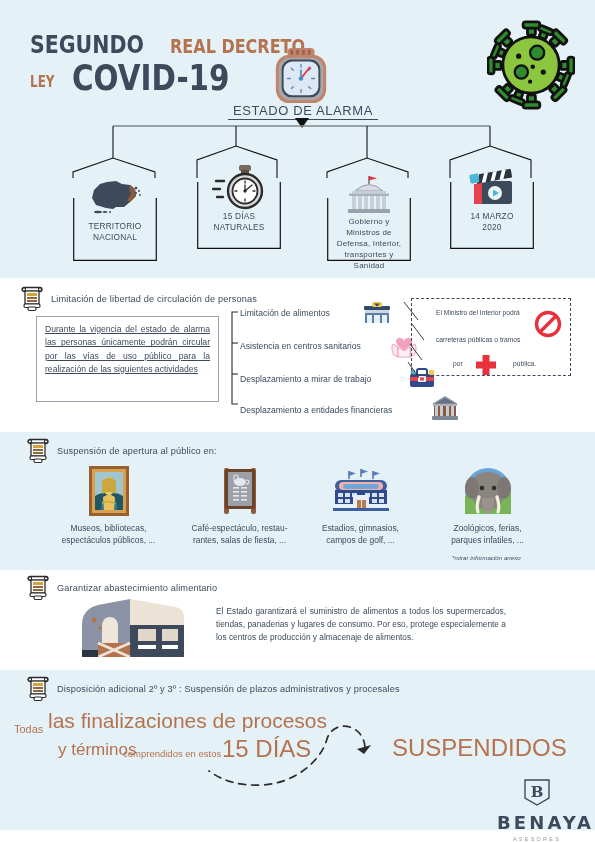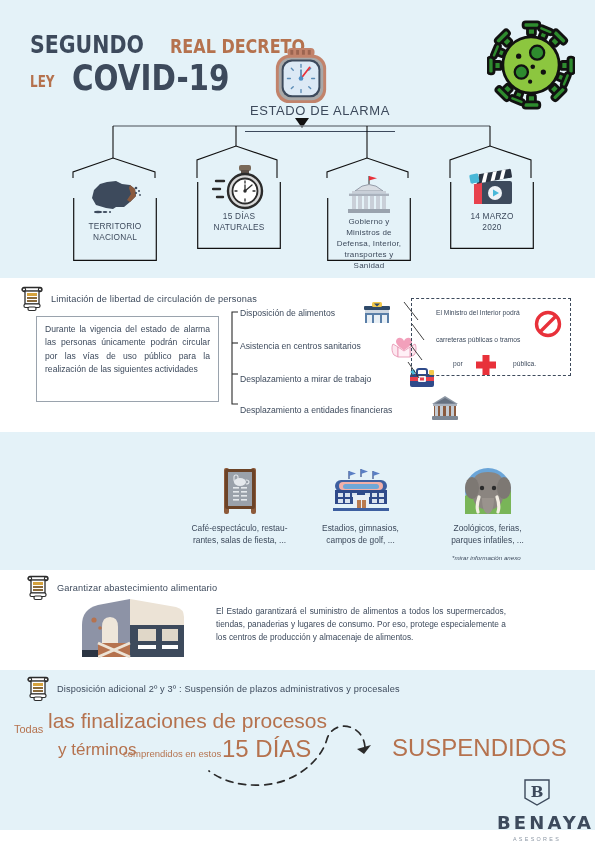--- a/index.html
+++ b/index.html
@@ -40,21 +40,21 @@
     position:absolute; left:72px; top:58px;
     font-family:"DejaVu Sans", sans-serif;
     font-weight:bold; font-size:35px; color:#3d4a5c;
     transform:scaleX(.84); transform-origin:left center;
   }
   #virus { position:absolute; left:487px; top:20px; width:88px; height:90px; }
   #clock-icon { position:absolute; left:272px; top:46px; width:58px; height:62px; }
   .estado {
     position:absolute; left:228px; top:103px; width:150px;
     text-align:center; font-size:13px; letter-spacing:.6px;
-    color:#3d4a5c; border-bottom:1.4px solid #3d4a5c; padding-bottom:13px;margin-left:17px;
+    color:#3d4a5c; border-bottom:1.4px solid #3d4a5c; padding-bottom:1px;
   }
 
   
   #tree { position:absolute; left:0; top:118px; width:595px; height:60px; }
 
   
   .pbox { position:absolute; width:84px; }
   .pbox .svgwrap { position:absolute; inset:0; }
   .pbox .cap {
     position:absolute; left:3px; right:3px; text-align:center;
@@ -66,20 +66,21 @@
   .sec-head { position:absolute; display:flex; align-items:center; gap:7px; }
   .sec-head .lbl { font-size:9.2px; color:#3d4a5c; letter-spacing:.15px; }
 
   
   #s1-quote {
     position:absolute; left:36px; top:316px; width:183px; height:86px;
     border:1.1px solid #9aa3ad; background:#fff;
     padding:6px 8px 0 8px;
     font-size:8.6px; line-height:13.3px; color:#3d4a5c;
     text-align:justify;
+    text-decoration:underline;
   }
   .bracket { position:absolute; }
   .li-item { position:absolute; font-size:8.6px; color:#3d4a5c; white-space:nowrap; }
   .li-ico  { position:absolute; }
   #dashbox { position:absolute; left:411px; top:298px; width:160px; height:78px;
              border:1.4px dashed #3d4a5c; }
   .db-line { position:absolute; font-size:6.7px; color:#3d4a5c; white-space:nowrap; }
 
   
   .col { position:absolute; width:135px; text-align:center; }
@@ -340,21 +341,21 @@
 
   <svg class="bracket" style="left:219px;top:310px;width:20px;height:96px;" viewBox="0 0 20 96">
     <g stroke="#2b2b2b" stroke-width="1.1" fill="none">
       <path d="M19,2 L13,2 L13,48"></path>
       <path d="M19,33 L13,33"></path>
       <path d="M13,48 L13,94 L19,94"></path>
       <path d="M19,64 L13,64"></path>
     </g>
   </svg>
 
-  <div class="li-item" style="left:240px;top:308px;">Disposición de alimentos</div>
+  <div class="li-item" style="left:240px;top:308px;">Limitación de alimentos</div>
   <div class="li-ico" style="left:362px;top:302px;">
     <svg width="30" height="22" viewBox="0 0 30 22">
       <rect x="2" y="4" width="26" height="4" rx="1" fill="#2f4a6a"></rect>
       <rect x="10" y="0" width="10" height="5" rx="1.5" fill="#f2c84b"></rect>
       <path d="M12,1.5 L18,1.5 L15,4.5 Z" fill="#2f4a6a"></path>
       <rect x="3" y="8" width="24" height="3" fill="#cfd8e2"></rect>
       <rect x="3" y="11" width="24" height="10" fill="#5a7fa8"></rect>
       <rect x="5" y="13" width="5" height="8" fill="#e9f0f6"></rect>
       <rect x="12" y="13" width="6" height="8" fill="#e9f0f6"></rect>
       <rect x="20" y="13" width="5" height="8" fill="#e9f0f6"></rect>
@@ -413,21 +414,54 @@
   <div class="db-line" style="left:453px;top:360px;">por</div>
   <div class="db-line" style="left:513px;top:360px;">pública.</div>
   <svg style="position:absolute;left:534px;top:310px;width:28px;height:28px;" viewBox="0 0 28 28">
     <circle cx="14" cy="14" r="11.5" fill="none" stroke="#e8313a" stroke-width="3.4"></circle>
     <line x1="6.5" y1="21.5" x2="21.5" y2="6.5" stroke="#e8313a" stroke-width="3.4"></line>
   </svg>
   <svg style="position:absolute;left:473px;top:354px;width:26px;height:22px;" viewBox="0 0 26 22">
     <path d="M9.5,1 H16.5 V7.5 H23 V14.5 H16.5 V21 H9.5 V14.5 H3 V7.5 H9.5 Z" fill="#e8313a"></path>
   </svg>
 
-
+  <div class="sec-head" style="left:26px;top:438px;">
+    <svg width="24" height="26" viewBox="0 0 24 26">
+      <rect x="2" y="1.5" width="20" height="4" rx="2" fill="#fff" stroke="#2b2b2b" stroke-width="1.3"></rect>
+      <circle cx="4" cy="3.5" r="1.6" fill="#fff" stroke="#2b2b2b" stroke-width="1.1"></circle>
+      <circle cx="20" cy="3.5" r="1.6" fill="#fff" stroke="#2b2b2b" stroke-width="1.1"></circle>
+      <rect x="5" y="5" width="14" height="13" fill="#fff" stroke="#2b2b2b" stroke-width="1.3"></rect>
+      <rect x="7" y="7" width="10" height="3" fill="#d6a23c"></rect>
+      <rect x="7" y="11" width="10" height="2" fill="#8a6a3a"></rect>
+      <rect x="7" y="14" width="10" height="2" fill="#8a6a3a"></rect>
+      <rect x="4" y="18" width="16" height="3.5" rx="1.5" fill="#fff" stroke="#2b2b2b" stroke-width="1.2"></rect>
+      <rect x="8" y="21" width="8" height="3.5" rx="1.5" fill="#fff" stroke="#2b2b2b" stroke-width="1.2"></rect>
+    </svg>
+    <span class="lbl">Suspensión de apertura al público en:</span>
+  </div>
+
+  <div class="col" style="left:41px;top:466px;">
+    <div class="cico">
+      <svg width="44" height="50" viewBox="0 0 44 50">
+        <rect x="2" y="0" width="40" height="50" fill="#9a5f2e"></rect>
+        <rect x="5" y="3" width="34" height="44" fill="#d8a14f"></rect>
+        <rect x="8" y="6" width="28" height="38" fill="#9fc6cf"></rect>
+        <path d="M8,44 L8,30 Q22,22 36,30 L36,44 Z" fill="#1f5766"></path>
+        <path d="M14,44 Q14,30 22,28 Q30,30 30,44 Z" fill="#2e7d8c"></path>
+        <ellipse cx="22" cy="20" rx="7" ry="9" fill="#f2cd6a"></ellipse>
+        <path d="M15,15 Q22,8 29,15 L29,28 Q22,24 15,28 Z" fill="#caa83f"></path>
+        <path d="M16,31 L22,28 L28,31 L27,44 L17,44 Z" fill="#e8c060"></path>
+        <path d="M15,37 Q22,34 29,38" stroke="#caa83f" stroke-width="1.4" fill="none"></path>
+      </svg>
+    </div>
+    <div class="ctxt">
+      <div>Museos, bibliotecas,</div>
+      <div>espectáculos públicos, ...</div>
+    </div>
+  </div>
 
   <div class="col" style="left:172px;top:466px;">
     <div class="cico">
       <svg width="40" height="50" viewBox="0 0 40 50">
         <rect x="4" y="2" width="5" height="46" rx="2" fill="#8d5a3a"></rect>
         <rect x="31" y="2" width="5" height="46" rx="2" fill="#8d5a3a"></rect>
         <rect x="5" y="3" width="30" height="40" rx="2" fill="#6b4327"></rect>
         <rect x="8" y="6" width="24" height="34" fill="#9aa1aa"></rect>
         <g fill="#e4e8ec">
           <path d="M14,11 q0,-2 2,-2 q2,0 2,2 l0,3 q0,2 -2,2 q-2,0 -2,-2 Z" fill="none" stroke="#e4e8ec" stroke-width="1.1"></path>

